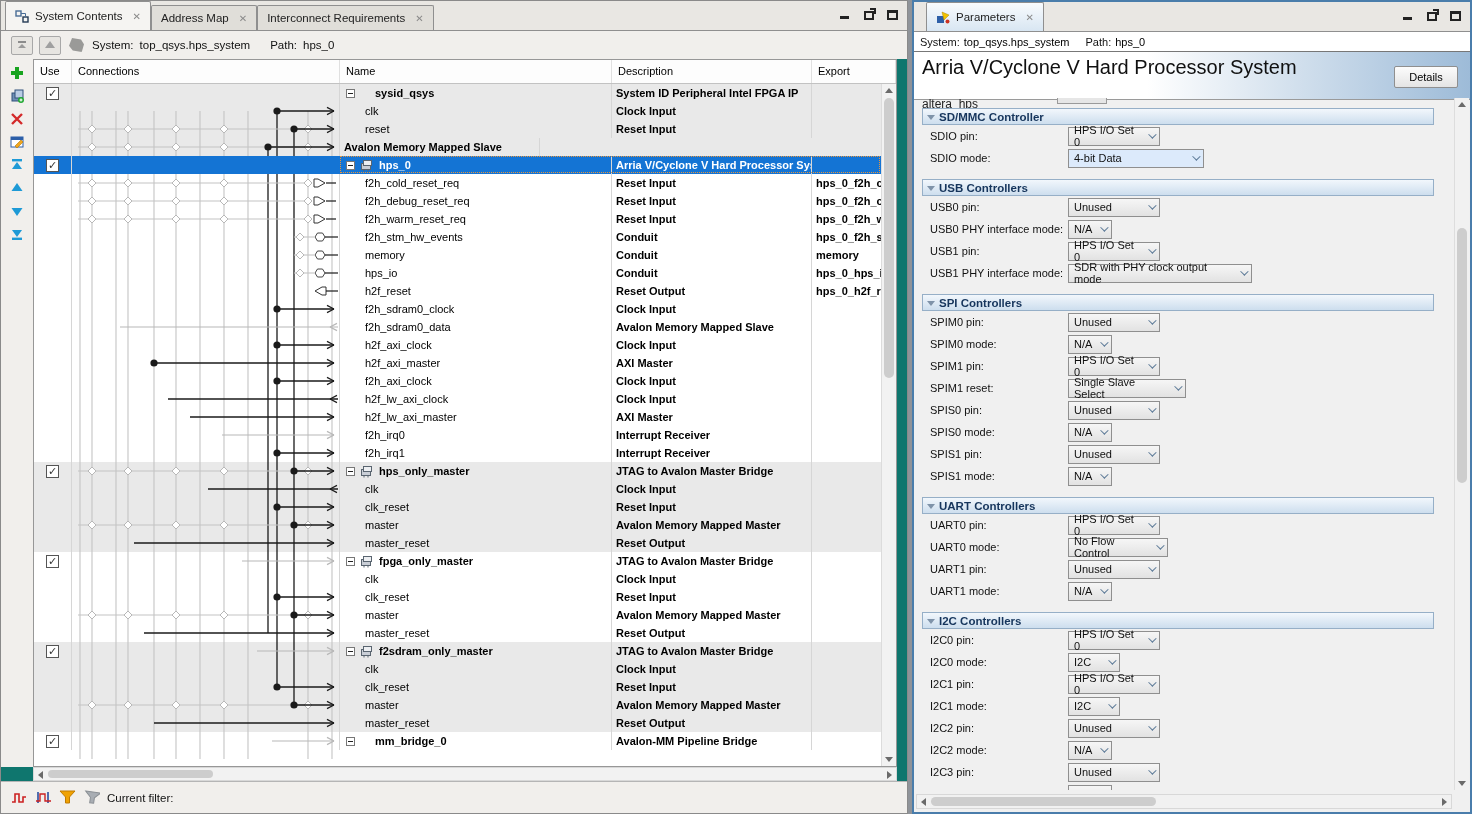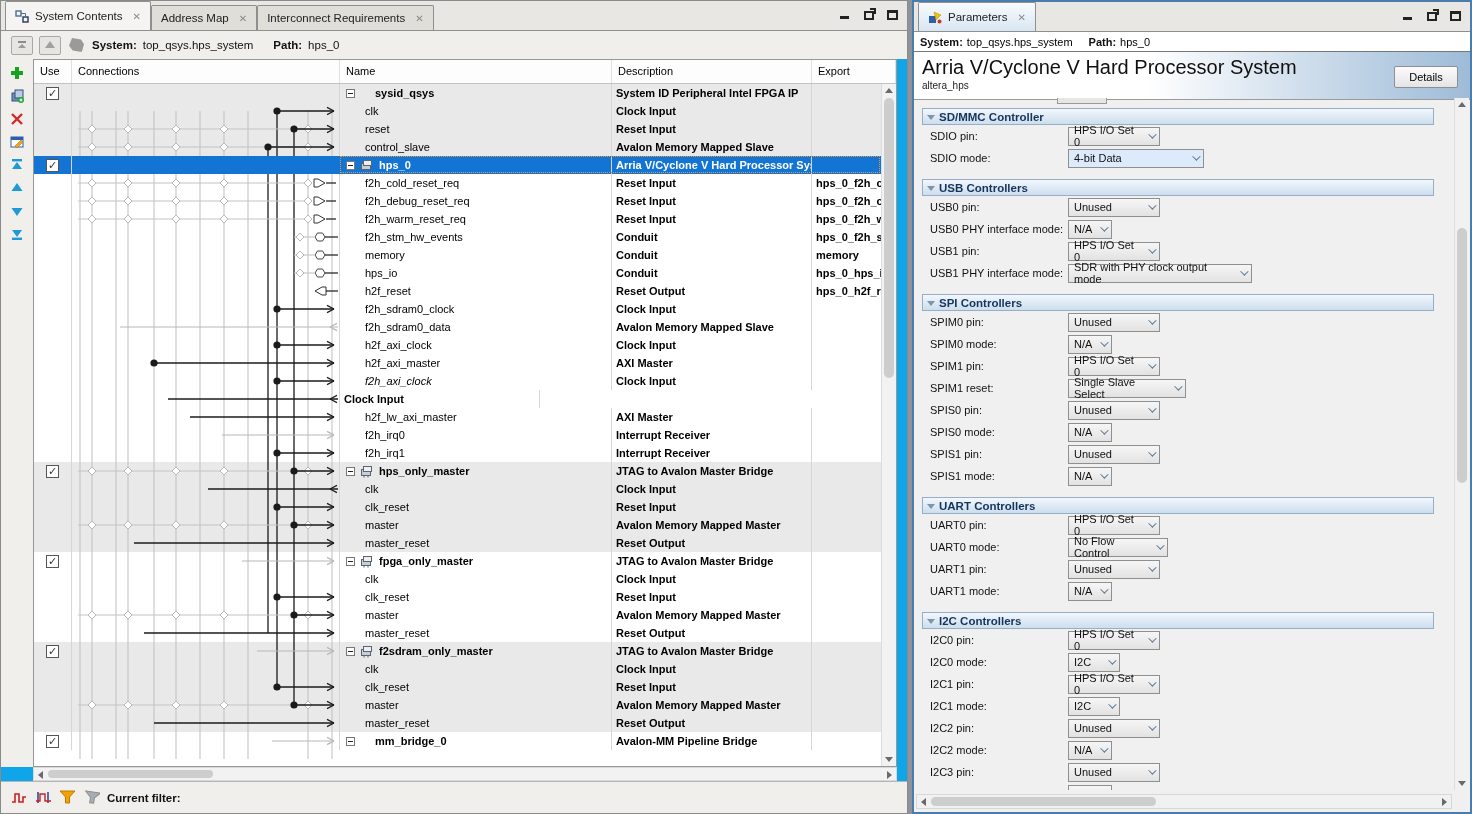--- a/index.html
+++ b/index.html
@@ -1,21 +1,21 @@
 <!DOCTYPE html>
 <html><head>
 <meta charset="utf-8">
 <style>
   * { margin:0; padding:0; box-sizing:border-box; }
   html,body { width:1472px; height:814px; background:#8f9399; overflow:hidden;
               font-family:"Liberation Sans", sans-serif; }
   .screen { position:relative; width:1472px; height:814px; }
 
   
-  .panel { position:absolute; top:0; height:814px; background:#0ea5e9; border:1px solid #8a8a8a; }
+  .panel { position:absolute; top:0; height:814px; background:#0f766e; border:1px solid #8a8a8a; }
   #left-panel  { left:0;   width:908px; }
   #right-panel { left:912px; width:560px; border:2px solid #4a7dab; background:#f0f0f0; }
 
   
   .tabbar { position:relative; height:30px; background:#e9e7e3; border-bottom:1px solid #8f8f8f;
             display:flex; align-items:flex-end; padding-left:4px; }
   .tab { height:25px; margin-top:4px; display:flex; align-items:center; gap:6px; padding:0 9px;
          border:1px solid #8f8f8f; border-bottom:none; background:#e0ded9; font-size:11.5px; color:#222;
          border-radius:2px 2px 0 0; }
   .tab.active { background:#f5f4f2; height:29px; position:relative; z-index:2; }
@@ -28,21 +28,21 @@
                        border-top:2px solid #222; border-right:2px solid #222; }
   .wc-max i  { width:11px; height:10px; border:2px solid #222; border-top-width:3px; margin-bottom:2px; }
 
   
   .subbar { height:28px; display:flex; align-items:center; gap:6px; padding-left:10px;
             background:#f1efec; font-size:11.5px; }
   .sq-btn { width:22px; height:19px; border:1px solid #a8a8a8; background:#e7e5e1; border-radius:2px;
             display:flex; align-items:center; justify-content:center; }
   .blob { width:15px; height:14px; background:#9a9a98; border-radius:3px; margin:0 2px;
           clip-path:polygon(20% 0,80% 10%,100% 45%,85% 100%,25% 90%,0 55%); }
-  .lbl-b { font-weight:bold; color:#111; }
+  .lbl-b { font-weight:normal; color:#111; }
   .lbl-v { color:#111; margin-right:14px; }
 
   
   .side-tools { position:absolute; left:0; top:58px; bottom:46px; width:32px; background:#f1efec;
                 display:flex; flex-direction:column; align-items:center; padding-top:4px; gap:4px; }
   .sico { width:20px; height:19px; display:flex; align-items:center; justify-content:center; }
 
   
   .tablewrap { position:absolute; left:32px; top:58px; right:10px; bottom:46px;
                background:#fff; border:1px solid #979797; }
@@ -86,21 +86,21 @@
   .filterbar { position:absolute; left:0; right:0; bottom:0; height:32px; border-top:1px solid #b5b5b5;
                background:#f1efec; display:flex; align-items:center; gap:7px; padding-left:10px;
                font-size:11.5px; }
 
   
   .rp-sys { height:20px; background:#fff; border-bottom:1px solid #777; font-size:11px;
             display:flex; align-items:center; padding-left:6px; gap:4px; }
   .rp-head { height:48px; background:linear-gradient(to right,#ffffff 42%,#9dbbd8);
              border-bottom:1px solid #9a9a9a; position:relative; padding:4px 0 0 8px; }
   .rp-title { font-size:20px; color:#101010; }
-  .rp-sub { font-size:10px; color:#222; margin-top:1px; }
+  .rp-sub { font-size:12px; color:#222; margin-top:18px; }
   .details-btn { position:absolute; right:12px; top:14px; width:64px; height:22px; font-size:11px;
                  background:linear-gradient(#fcfcfc,#e4e4e4); border:1px solid #8f8f8f; border-radius:2px;
                  display:flex; align-items:center; justify-content:center; }
   .rp-body { position:absolute; left:0; top:96px; right:18px; bottom:22px; overflow:hidden; padding-left:8px; }
   .stub-widget { position:absolute; left:143px; top:0; width:50px; height:6px; background:#e6e6e6;
                  border:1px solid #9a9a9a; border-top:none; }
   .psection { margin-top:10px; width:512px; }
   .psec-head { height:17px; background:linear-gradient(#f2f7fc,#cddeee); border:1px solid #96afc7;
                display:flex; align-items:center; font-size:11.5px; font-weight:bold; color:#16355c;
                padding-left:16px; position:relative; }
@@ -263,23 +263,20 @@
             <div class="cell c-conn"></div>
             <div class="cell c-name" style="padding-left: 25px;">
               <span>reset</span>
             </div>
             <div class="cell c-desc">Reset Input</div>
             <div class="cell c-exp"></div>
           </div>
           <div class="trow shade">
             <div class="cell c-use"></div>
             <div class="cell c-conn"></div>
-            <div class="cell c-name" style="padding-left: 25px;">
-              <span>control_slave</span>
-            </div>
             <div class="cell c-desc">Avalon Memory Mapped Slave</div>
             <div class="cell c-exp"></div>
           </div>
           <div class="trow sel">
             <div class="cell c-use">
               <div class="cb">✓</div>
             </div>
             <div class="cell c-conn"></div>
             <div class="cell c-name" style="padding-left: 6px;">
               <span class="mbox">
@@ -391,29 +388,32 @@
             <div class="cell c-conn"></div>
             <div class="cell c-name" style="padding-left: 25px;">
               <span>h2f_axi_master</span>
             </div>
             <div class="cell c-desc">AXI Master</div>
             <div class="cell c-exp"></div>
           </div>
           <div class="trow">
             <div class="cell c-use"></div>
             <div class="cell c-conn"></div>
-            <div class="cell c-name" style="padding-left: 25px; font-style: italic;">
+            <div class="cell c-name" style="padding-left: 25px;">
               <span>f2h_axi_clock</span>
             </div>
             <div class="cell c-desc">Clock Input</div>
             <div class="cell c-exp"></div>
           </div>
           <div class="trow">
             <div class="cell c-use"></div>
             <div class="cell c-conn"></div>
+            <div class="cell c-name" style="padding-left: 25px;">
+              <span>h2f_lw_axi_clock</span>
+            </div>
             <div class="cell c-desc">Clock Input</div>
             <div class="cell c-exp"></div>
           </div>
           <div class="trow">
             <div class="cell c-use"></div>
             <div class="cell c-conn"></div>
             <div class="cell c-name" style="padding-left: 25px;">
               <span>h2f_lw_axi_master</span>
             </div>
             <div class="cell c-desc">AXI Master</div>
@@ -828,21 +828,21 @@
         </svg>
       <svg width="17" height="15">
           <path d="M2 2 H17 L11.5 7.5 V13 L7.5 13 V7.5 Z" fill="#a8adb3" stroke="#8a8f94" transform="rotate(8 9 7)"></path>
         </svg>
       <span class="lbl-b">Current filter:</span>
     </div>
   </div>
 
   <div class="panel" id="right-panel">
     <div class="tabbar">
-      <div class="tab active" style="background:linear-gradient(#f8fbfe,#d8e6f2);">
+      <div class="tab active" style="background:linear-gradient(#f8fbfe,#d8e6f2);margin-left:8px;">
         <svg width="14" height="13">
           <rect x="1" y="5" width="7" height="7" fill="#2d5fa8"></rect>
           <path d="M6 1 L13 4 L8 9 Z" fill="#f2c200" stroke="#b08900" stroke-width="0.5"></path>
           <circle cx="11.5" cy="10.5" r="2" fill="#cc3322"></circle>
         </svg>
         <span>Parameters</span>
         <span class="x">✕</span>
       </div>
       <div class="wc-group">
         <div class="wc wc-min">

